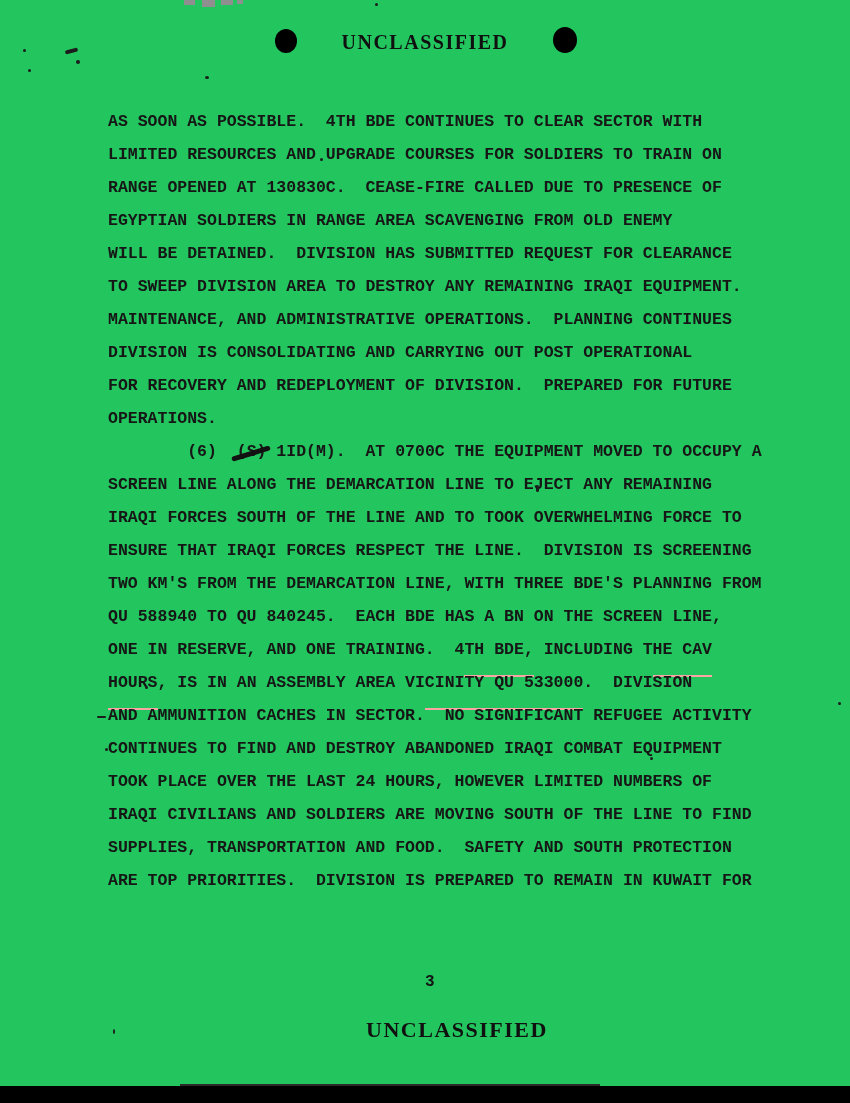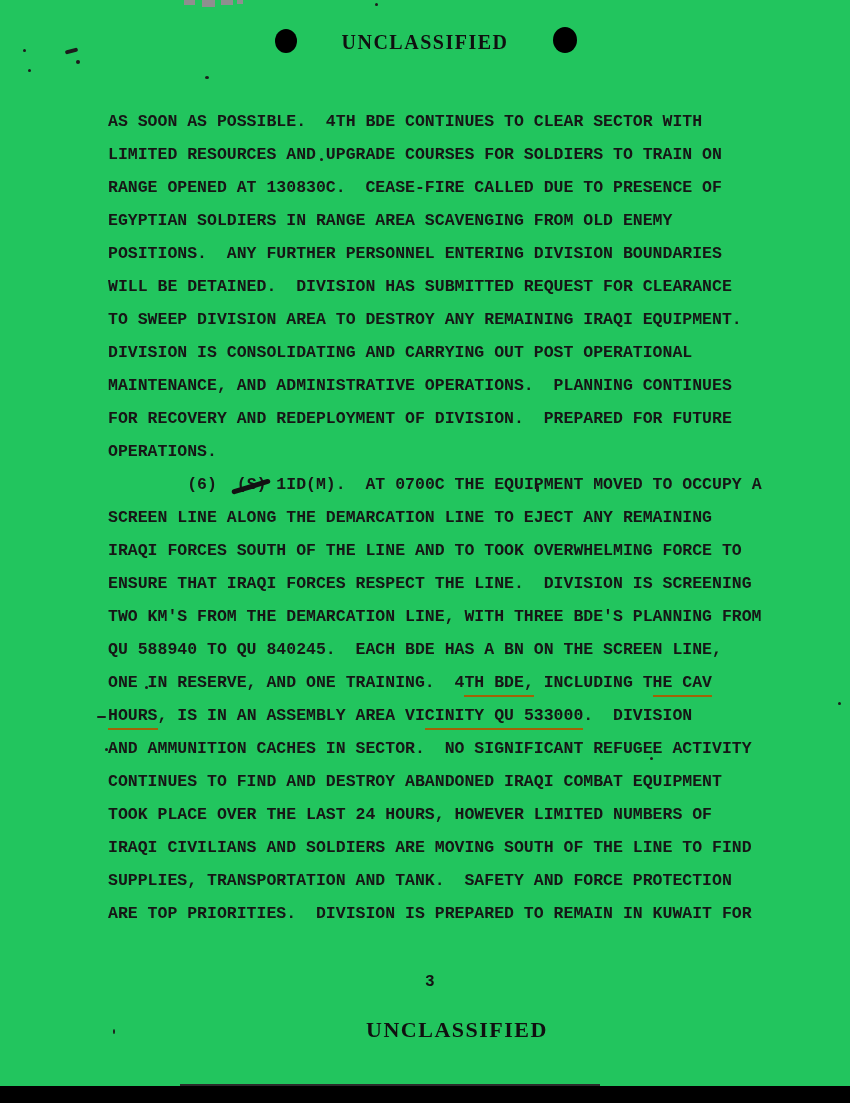--- a/index.html
+++ b/index.html
@@ -45,22 +45,22 @@
     white-space:pre;
     font-size:16.5px;
     line-height:33px;
     height:33px;
     font-weight:bold;
     letter-spacing:0;
     color:#161616;
   }
   .seg-normal{}
   .seg-underline{
-    border-bottom:2px solid #a16207;
-    padding-bottom:3px;
+    border-bottom:2px solid #fca5a5;
+    padding-bottom:16px;
   }
   .seg-struck{position:relative;display:inline-block;}
   .seg-struck::after{
     content:"";position:absolute;left:-18%;right:-18%;top:48%;
     height:5px;background:#121212;border-radius:3px;
     transform:rotate(-17deg);
   }
   
   .scan-bar{
     position:absolute;left:0;top:1086px;width:850px;height:17px;
@@ -105,40 +105,39 @@
 
   <div class="dot dot-left"></div>
   <div class="header-band">UNCLASSIFIED</div>
   <div class="dot dot-right"></div>
 
   <div class="body-text">
       <div class="line"><span class="seg-normal">AS SOON AS POSSIBLE.  4TH BDE CONTINUES TO CLEAR SECTOR WITH</span></div>
       <div class="line"><span class="seg-normal">LIMITED RESOURCES AND UPGRADE COURSES FOR SOLDIERS TO TRAIN ON</span></div>
       <div class="line"><span class="seg-normal">RANGE OPENED AT 130830C.  CEASE-FIRE CALLED DUE TO PRESENCE OF</span></div>
       <div class="line"><span class="seg-normal">EGYPTIAN SOLDIERS IN RANGE AREA SCAVENGING FROM OLD ENEMY</span></div>
-      <div class="line"><span class="seg-normal">POSITIONS.  ANY FURTHER PERSONNEL ENTERING DIVISION BOUNDARIES</span></div>
       <div class="line"><span class="seg-normal">WILL BE DETAINED.  DIVISION HAS SUBMITTED REQUEST FOR CLEARANCE</span></div>
       <div class="line"><span class="seg-normal">TO SWEEP DIVISION AREA TO DESTROY ANY REMAINING IRAQI EQUIPMENT.</span></div>
+      <div class="line"><span class="seg-normal">MAINTENANCE, AND ADMINISTRATIVE OPERATIONS.  PLANNING CONTINUES</span></div>
       <div class="line"><span class="seg-normal">DIVISION IS CONSOLIDATING AND CARRYING OUT POST OPERATIONAL</span></div>
-      <div class="line"><span class="seg-normal">MAINTENANCE, AND ADMINISTRATIVE OPERATIONS.  PLANNING CONTINUES</span></div>
       <div class="line"><span class="seg-normal">FOR RECOVERY AND REDEPLOYMENT OF DIVISION.  PREPARED FOR FUTURE</span></div>
       <div class="line"><span class="seg-normal">OPERATIONS.</span></div>
       <div class="line"><span class="seg-normal">        (6)  </span><span class="seg-struck">(S)</span><span class="seg-normal"> 1ID(M).  AT 0700C THE EQUIPMENT MOVED TO OCCUPY A</span></div>
       <div class="line"><span class="seg-normal">SCREEN LINE ALONG THE DEMARCATION LINE TO EJECT ANY REMAINING</span></div>
       <div class="line"><span class="seg-normal">IRAQI FORCES SOUTH OF THE LINE AND TO TOOK OVERWHELMING FORCE TO</span></div>
       <div class="line"><span class="seg-normal">ENSURE THAT IRAQI FORCES RESPECT THE LINE.  DIVISION IS SCREENING</span></div>
       <div class="line"><span class="seg-normal">TWO KM'S FROM THE DEMARCATION LINE, WITH THREE BDE'S PLANNING FROM</span></div>
       <div class="line"><span class="seg-normal">QU 588940 TO QU 840245.  EACH BDE HAS A BN ON THE SCREEN LINE,</span></div>
       <div class="line"><span class="seg-normal">ONE IN RESERVE, AND ONE TRAINING.  4</span><span class="seg-underline">TH BDE,</span><span class="seg-normal"> INCLUDING T</span><span class="seg-underline">HE CAV</span></div>
       <div class="line"><span class="seg-underline">HOURS</span><span class="seg-normal">, IS IN AN ASSEMBLY AREA VI</span><span class="seg-underline">CINITY QU 533000</span><span class="seg-normal">.  DIVISION</span></div>
       <div class="line"><span class="seg-normal">AND AMMUNITION CACHES IN SECTOR.  NO SIGNIFICANT REFUGEE ACTIVITY</span></div>
       <div class="line"><span class="seg-normal">CONTINUES TO FIND AND DESTROY ABANDONED IRAQI COMBAT EQUIPMENT</span></div>
       <div class="line"><span class="seg-normal">TOOK PLACE OVER THE LAST 24 HOURS, HOWEVER LIMITED NUMBERS OF</span></div>
       <div class="line"><span class="seg-normal">IRAQI CIVILIANS AND SOLDIERS ARE MOVING SOUTH OF THE LINE TO FIND</span></div>
-      <div class="line"><span class="seg-normal">SUPPLIES, TRANSPORTATION AND TANK.  SAFETY AND FORCE PROTECTION</span></div>
+      <div class="line"><span class="seg-normal">SUPPLIES, TRANSPORTATION AND FOOD.  SAFETY AND SOUTH PROTECTION</span></div>
       <div class="line"><span class="seg-normal">ARE TOP PRIORITIES.  DIVISION IS PREPARED TO REMAIN IN KUWAIT FOR</span></div>
     </div>
 
   <div class="page-number">3</div>
 
   <div class="footer-band">UNCLASSIFIED</div>
 
   <div class="scan-bar"></div>
 
   <div class="speck sp1"></div>

